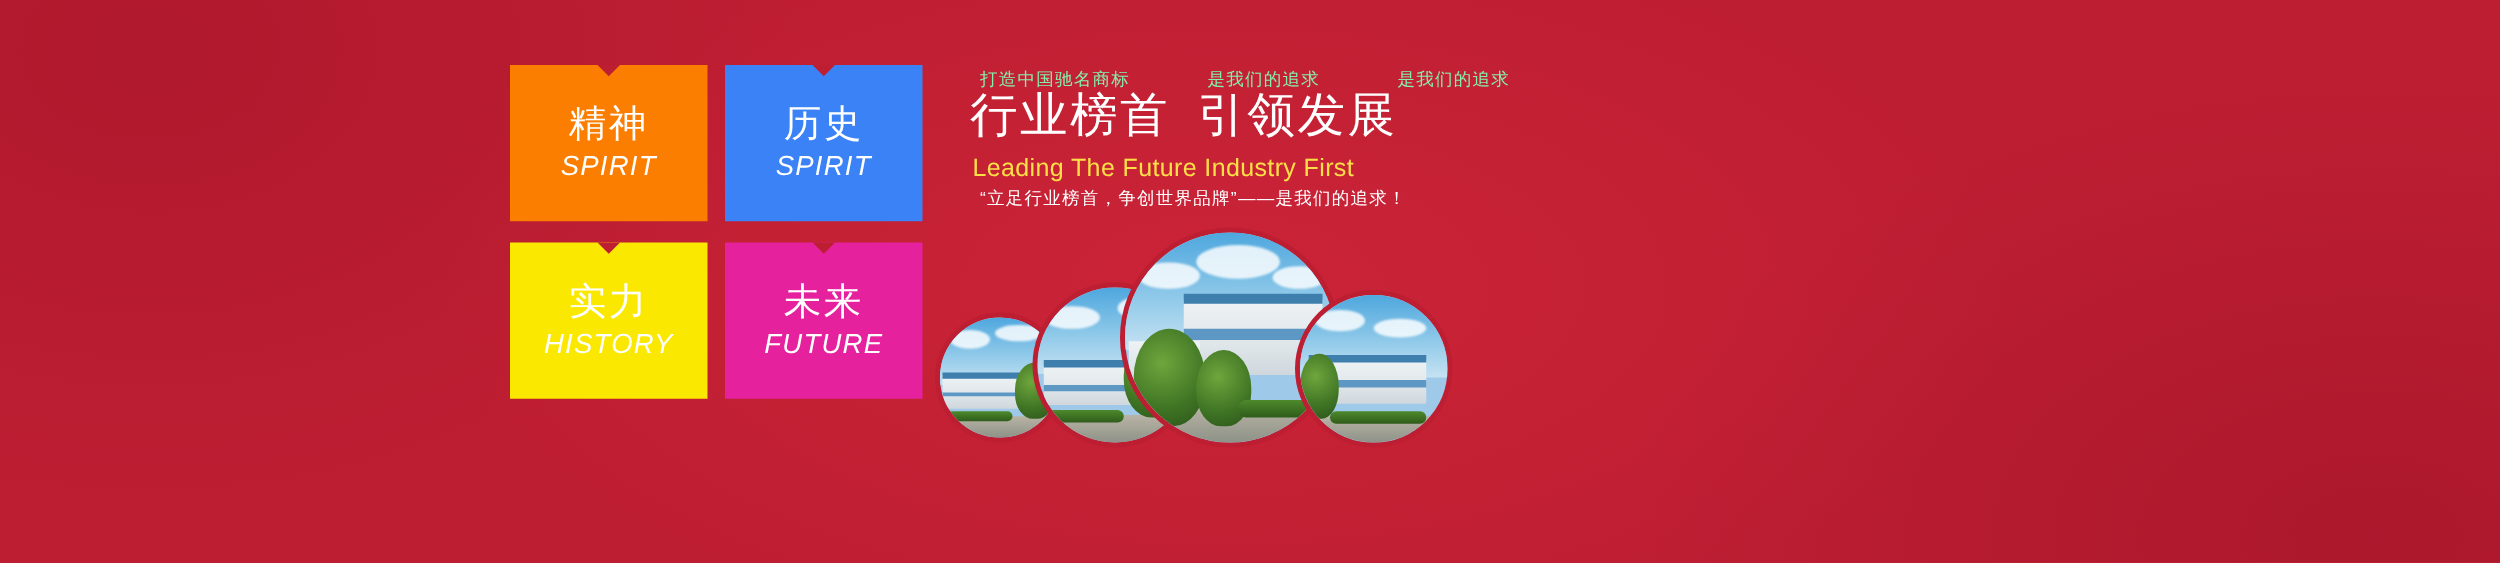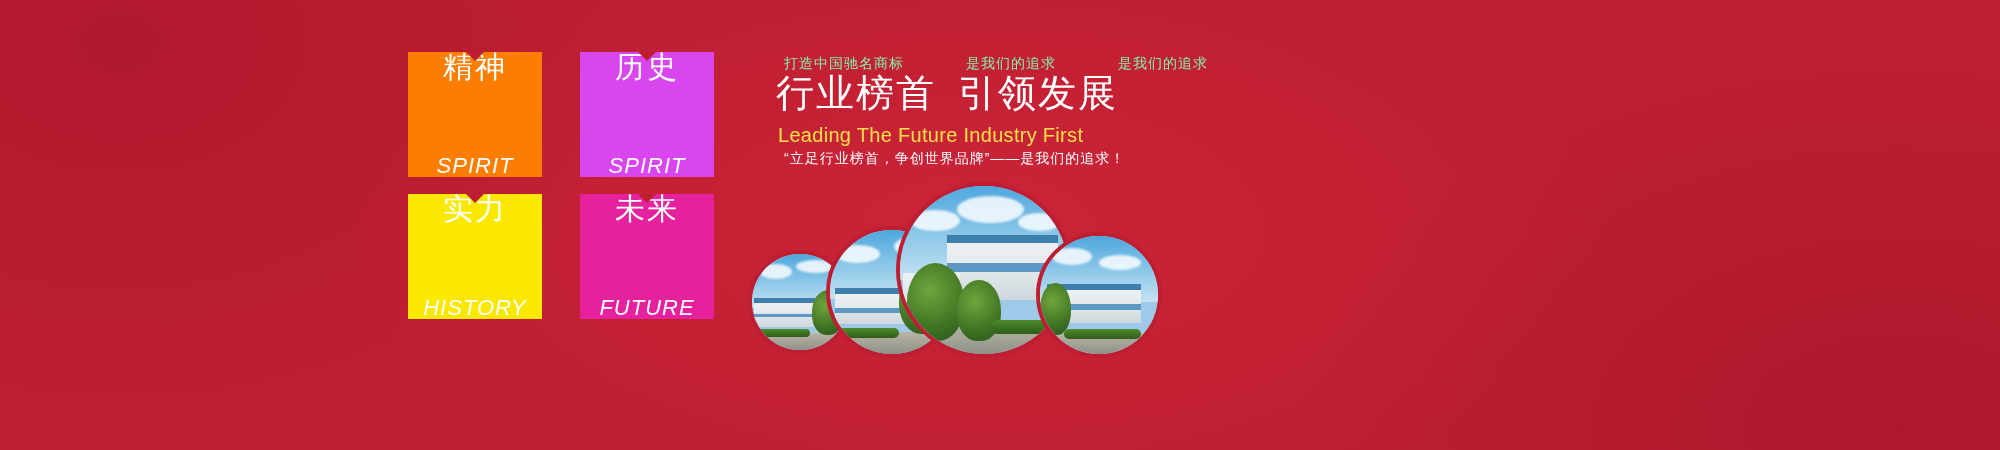--- a/index.html
+++ b/index.html
@@ -25,23 +25,23 @@
       radial-gradient(ellipse 700px 500px at 120px 40px, rgba(160,18,40,0.45) 0%, rgba(190,30,50,0) 75%),
       radial-gradient(ellipse 800px 500px at 1900px 430px, rgba(150,16,38,0.45) 0%, rgba(190,30,50,0) 75%);
     pointer-events:none;
   }
 
   
   .tiles { position:absolute; left:408px; top:52px; }
 
   .tile {
     position:absolute;
-    width:134px; height:125px;
+    width:158px; height:125px;
     display:flex; flex-direction:column;
-    align-items:center; justify-content:space-between;
+    align-items:center; justify-content:center;
     color:#ffffff;
     text-align:center;
     line-height:1;
   }
   .tile .notch {
     position:absolute;
     top:0; left:50%;
     width:0; height:0;
     margin-left:-9px;
     border-left:9px solid transparent;
@@ -57,21 +57,21 @@
   }
   .tile .en {
     font-size:22px;
     letter-spacing:1px;
     font-weight:300;
     white-space:nowrap;
     font-style:italic;
   }
 
   #tile-spirit   { left:0px;   top:0px;   background:#fb7e00; }
-  #tile-history  { left:172px; top:0px;   background:#d946ef; }
+  #tile-history  { left:172px; top:0px;   background:#3b82f6; }
   #tile-strength { left:0px;   top:142px; background:#fbe800; }
   #tile-future   { left:172px; top:142px; background:#e5219d; }
 
   
   .badges {
     position:absolute; left:784px; top:55px;
     display:flex; align-items:flex-start;
     color:#86efac;
     font-size:14px;
     letter-spacing:1px;

